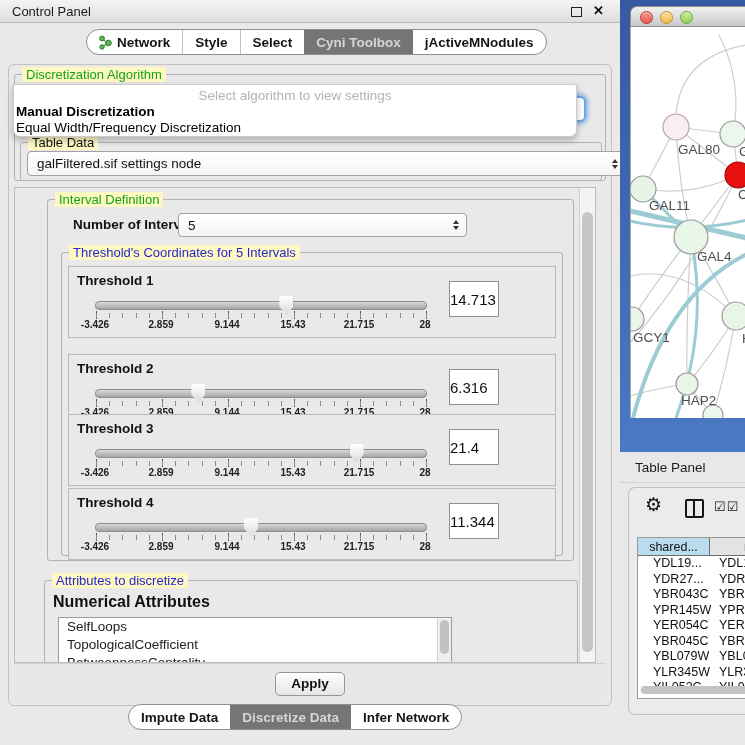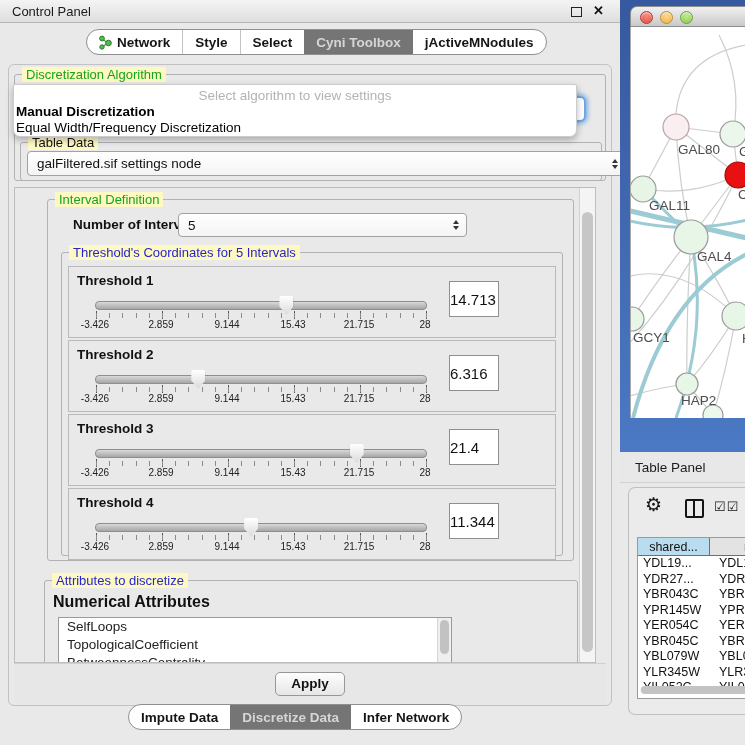--- a/index.html
+++ b/index.html
@@ -58,21 +58,21 @@
      background:linear-gradient(#d9d9d9,#a6a6a6);border:1px solid #8e8e8e}
   .handle{position:absolute;top:-6px;width:14px;height:19px;margin-left:-7px;
      background:linear-gradient(#ffffff,#dadada);
      clip-path:polygon(8% 0,92% 0,100% 10%,100% 55%,50% 100%,0 55%,0 10%);
      filter:drop-shadow(0 0 1px #777)}
   .ticks-minor{position:absolute;left:27px;top:46px;width:331px;height:5px;
      background-image:repeating-linear-gradient(90deg,#8a8a8a 0 1px,transparent 1px 13.2px)}
   .ticks-major{position:absolute;left:27px;top:44px;width:331px;height:8px;
      background-image:repeating-linear-gradient(90deg,#555 0 1px,transparent 1px 66px)}
   .ticklabels{position:absolute;left:26px;top:52px;width:330px;height:12px}
-  .ticklabel{position:absolute;transform:translateX(-50%);font-size:10px;font-weight:normal;color:#222;white-space:nowrap}
+  .ticklabel{position:absolute;transform:translateX(-50%);font-size:10px;font-weight:bold;color:#222;white-space:nowrap}
   .tvalue{position:absolute;left:380px;top:14px;width:50px;height:36px;background:#fff;border:1px solid #8f8f8f;
      font-size:15px;text-align:right;line-height:36px;padding-right:22px;box-sizing:border-box}
 
   .attr-group{left:29px;top:392px;width:532px;height:95px}
   .attr-sub{position:absolute;left:8px;top:12px;font-size:16px;font-weight:bold}
   .listbox{position:absolute;left:13px;top:36px;width:392px;height:70px;background:#fff;border:1px solid #9a9a9a;overflow:hidden}
   .listbox .row{height:18px;line-height:18px;padding-left:8px;font-size:13.5px;color:#222}
   .listbox .lscroll{position:absolute;right:0;top:0;bottom:0;width:13px;background:#efefef;border-left:1px solid #d5d5d5}
   .listbox .lthumb{position:absolute;left:2px;right:2px;top:2px;height:34px;background:#c2c2c2;border-radius:5px}
 
@@ -105,21 +105,21 @@
   .table-window{left:628px;top:487px;width:120px;height:226px;background:#ebebeb;border:1px solid #bfbfbf;border-right:none;border-radius:7px 0 0 7px}
   .gear{position:absolute;left:16px;top:5px;font-size:19px;color:#141414}
   .split-icon{position:absolute;left:56px;top:11px;width:15px;height:15px;border:2px solid #141414;border-radius:2px}
   .split-icon::after{content:"";position:absolute;left:6px;top:0;bottom:0;width:2px;background:#141414}
   .checks{position:absolute;left:85px;top:11px;font-size:13px;letter-spacing:1px;color:#141414}
   .tp-table{position:absolute;left:8px;top:49px;width:120px;height:160px;background:#fff;border:1px solid #9a9a9a;border-right:none;overflow:hidden;font-size:12.5px}
   .thead{display:flex;height:18px;line-height:18px}
   .hc1{width:71px;background:#b9dcee;border-right:1px solid #6f6f6f;border-bottom:1px solid #6f6f6f;text-align:center}
   .hc2{flex:1;background:#e3e3e3;border-bottom:1px solid #6f6f6f;padding-left:34px}
   .trow{display:flex;height:15.5px;line-height:15.5px}
-  .c1{width:71px;padding-left:5px;box-sizing:border-box}
+  .c1{width:71px;padding-left:15px;box-sizing:border-box}
   .c2{padding-left:10px}
   .hscroll{position:absolute;left:2px;right:6px;bottom:4px;height:8px;background:#f2f2f2;border-radius:4px}
   .hthumb{position:absolute;left:1px;top:0;bottom:0;width:97%;background:#c3c3c3;border-radius:4px}
 
   .net-icon{width:13px;height:15px}
 </style>
 </head>
 <body>
 
 <div class="abs titlebar">
@@ -198,21 +198,21 @@
           <span class="ticklabel" style="left: 0%;">-3.426</span>
               <span class="ticklabel" style="left: 20%;">2.859</span>
               <span class="ticklabel" style="left: 40%;">9.144</span>
               <span class="ticklabel" style="left: 60%;">15.43</span>
               <span class="ticklabel" style="left: 80%;">21.715</span>
               <span class="ticklabel" style="left: 100%;">28</span>
             </div>
           <div class="tvalue">14.713</div>
         </div>
 
-        <div class="tbox" style="top:87px">
+        <div class="tbox" style="top:101px">
           <span class="tlabel">Threshold 2</span>
           <div class="track">
             <div class="handle" style="left: 31%;"></div>
           </div>
           <div class="ticks-major"></div>
           <div class="ticks-minor"></div>
           <div class="ticklabels">
 
           <span class="ticklabel" style="left: 0%;">-3.426</span>
               <span class="ticklabel" style="left: 20%;">2.859</span>

